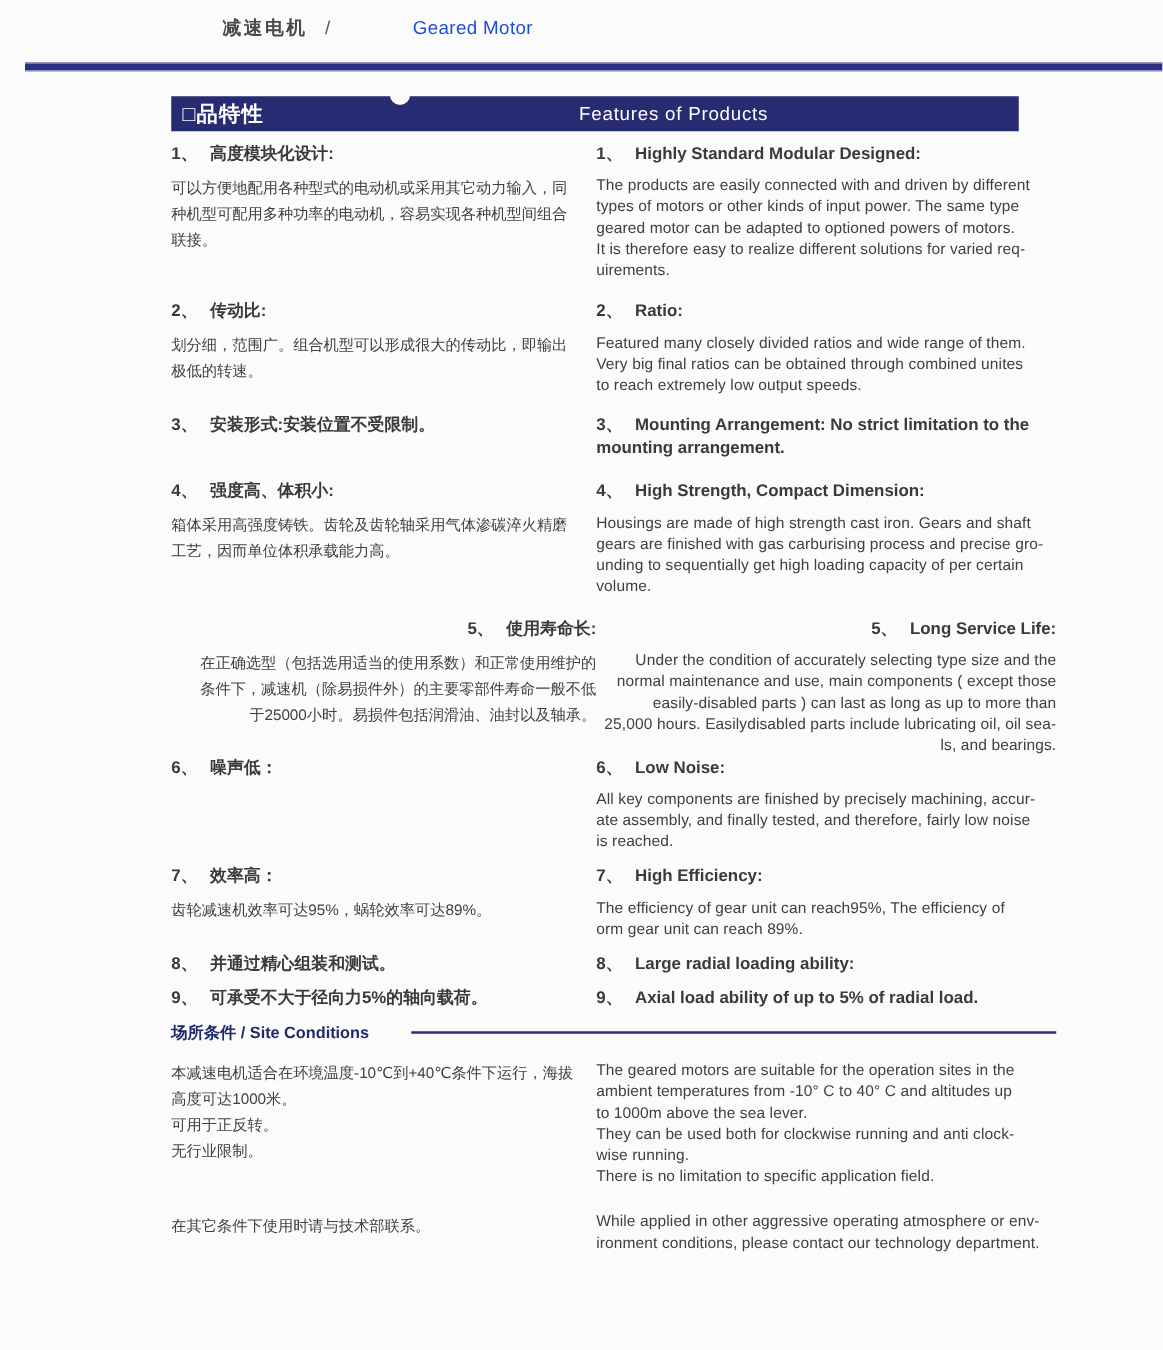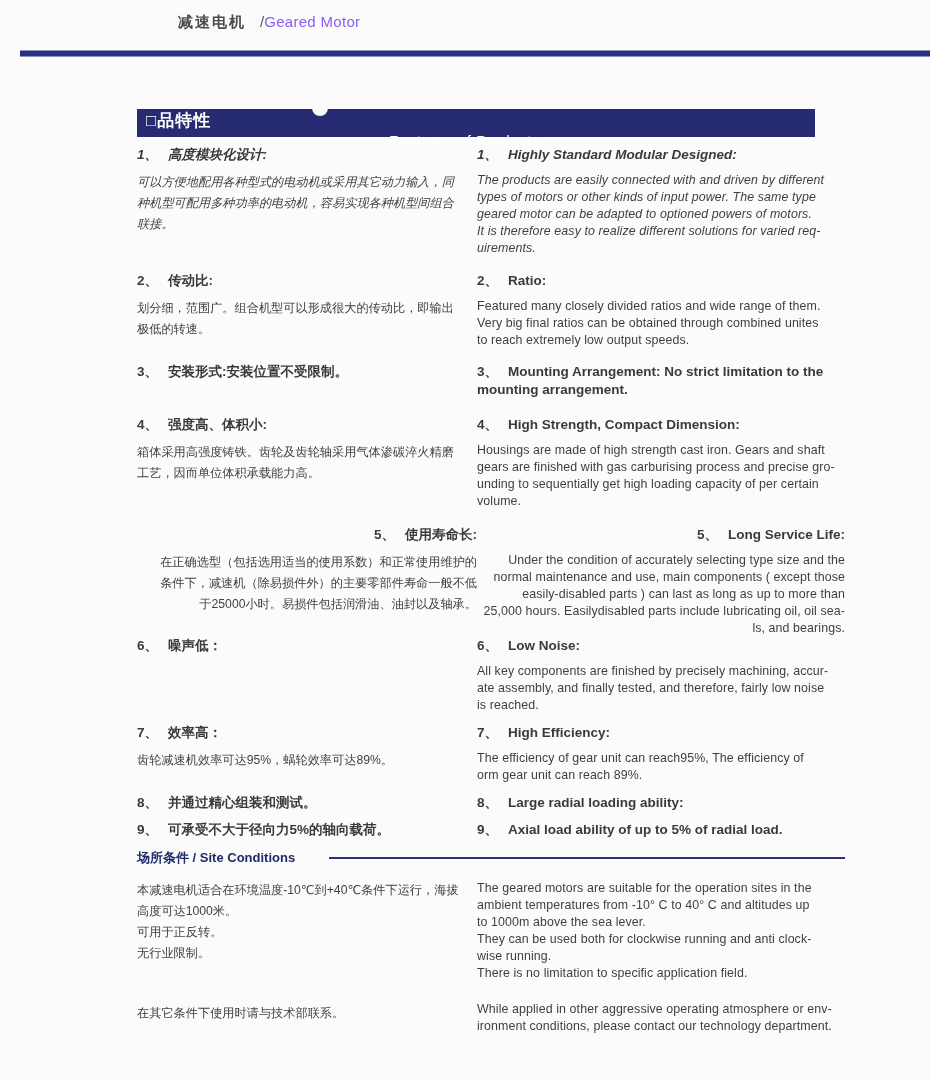--- a/index.html
+++ b/index.html
@@ -13,55 +13,54 @@
   }
   
   .page-header{
     padding-top:13px;
     padding-left:178px;
     font-size:15px;
     height:20px;
   }
   .hdr-zh{font-weight:700;color:#4a4a4a;letter-spacing:2px;}
   .hdr-sep{color:#555;margin-left:14px;}
-  .hdr-en{color:#8b5cf6;letter-spacing:0.3px;}
+  .hdr-en{color:#1d4ed8;margin-left:66px;letter-spacing:0.3px;}
   .top-rule{
     margin-left:20px;
     margin-top:17px;
     height:5px;
     background:#2b3080;
     border-top:1px solid #8e93c0;
     border-bottom:1px solid #8e93c0;
   }
   
   .feature-bar{
     position:relative;
     margin-left:137px;
-    margin-top:52px;
+    margin-top:20px;
     width:678px;
     height:28px;
     background:#262b72;
     color:#ffffff;
     display:flex;
-    align-items:flex-start;
-    flex-direction:column;
+    align-items:center;
   }
   .notch{
     position:absolute;
     top:-1px;left:175px;
     width:16px;height:8px;
     background:#fbfbfb;
     border-radius:0 0 16px 16px;
   }
   .bar-zh{font-size:17px;font-weight:700;margin-left:9px;letter-spacing:1px;}
   .bar-en{font-size:15px;margin-left:252px;letter-spacing:0.6px;}
   
   .content{margin-left:137px;margin-top:9px;width:708px;}
   .row{display:grid;grid-template-columns:340px 368px;}
-  .r1{margin-bottom:15px;font-style:italic;}
+  .r1{margin-bottom:15px;}
   .r2{margin-bottom:14px;}
   .r3{margin-bottom:17px;}
   .r4{margin-bottom:16px;}
   .r5{margin-bottom:0px;text-align:right;}
   .r6{margin-bottom:10px;}
   .r7{margin-bottom:10px;}
   .r8{margin-bottom:9px;}
   .r9{margin-bottom:0px;}
   .h{font-size:13.5px;font-weight:700;color:#3a3a3a;line-height:18px;white-space:pre;}
   .h .num{margin-right:10px;}

